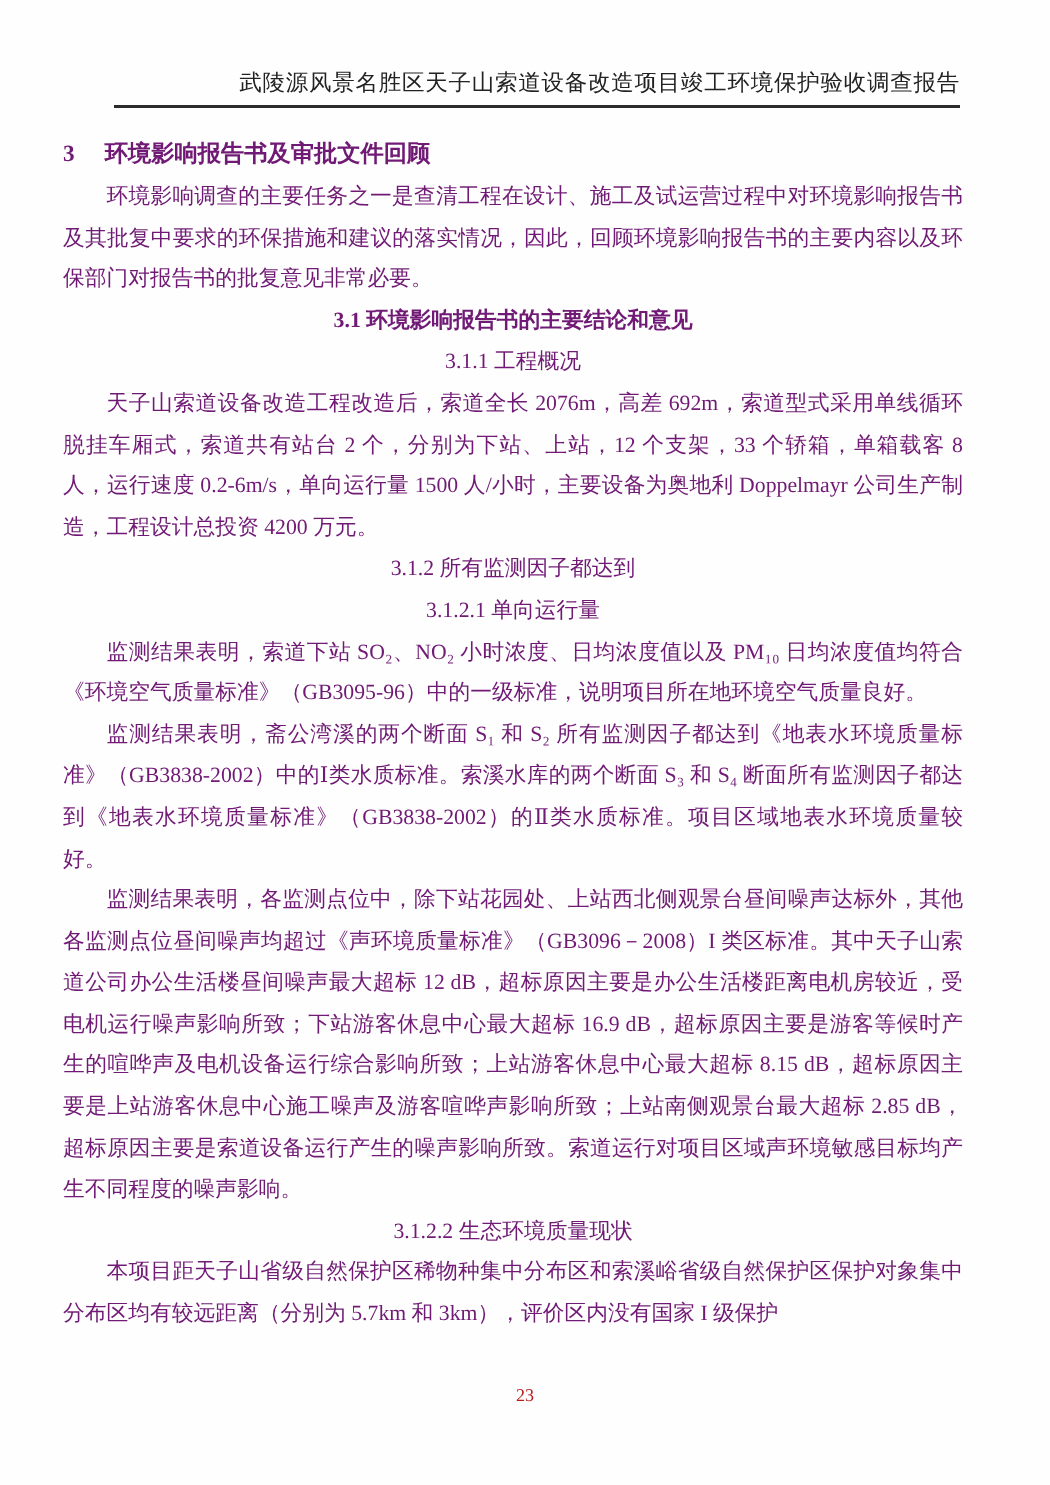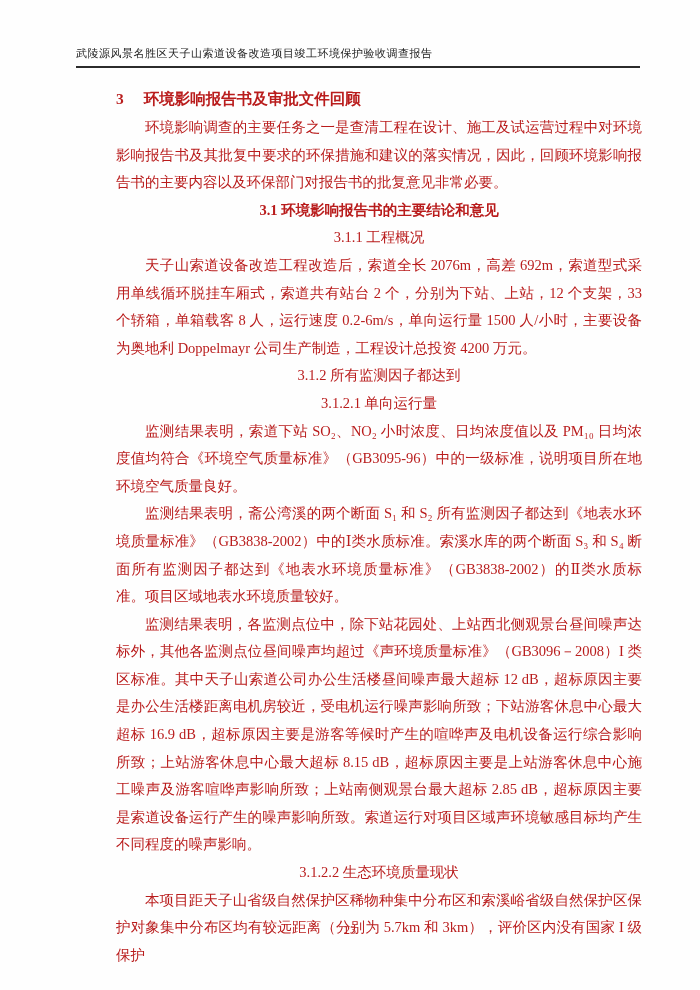--- a/index.html
+++ b/index.html
@@ -16,31 +16,31 @@
     font-family: "Liberation Serif", "DejaVu Serif", serif;
     overflow: hidden;
   }
   .header {
     margin: 0 60px 0 76px;
     padding-top: 46px;
     padding-bottom: 5px;
     border-bottom: 2px solid #2b2b2b;
   }
   .header-text {
-    text-align: left;
-    font-size: 11px;
+    text-align: right;
+    font-size: 15px;
     letter-spacing: 0.5px;
     color: #222;
   }
   .doc-body {
-    margin: 16px 58px 0 116px;
+    margin: 16px 58px 0 42px;
     font-size: 14.5px;
     line-height: 27.6px;
     text-align: justify;
-    color: #b91c1c;
+    color: #701a75;
   }
   .h-section {
     font-weight: bold;
     font-size: 15.5px;
     line-height: 30px;
     text-align: left;
   }
   .h-section .h-num {
     display: inline-block;
     margin-right: 20px;

